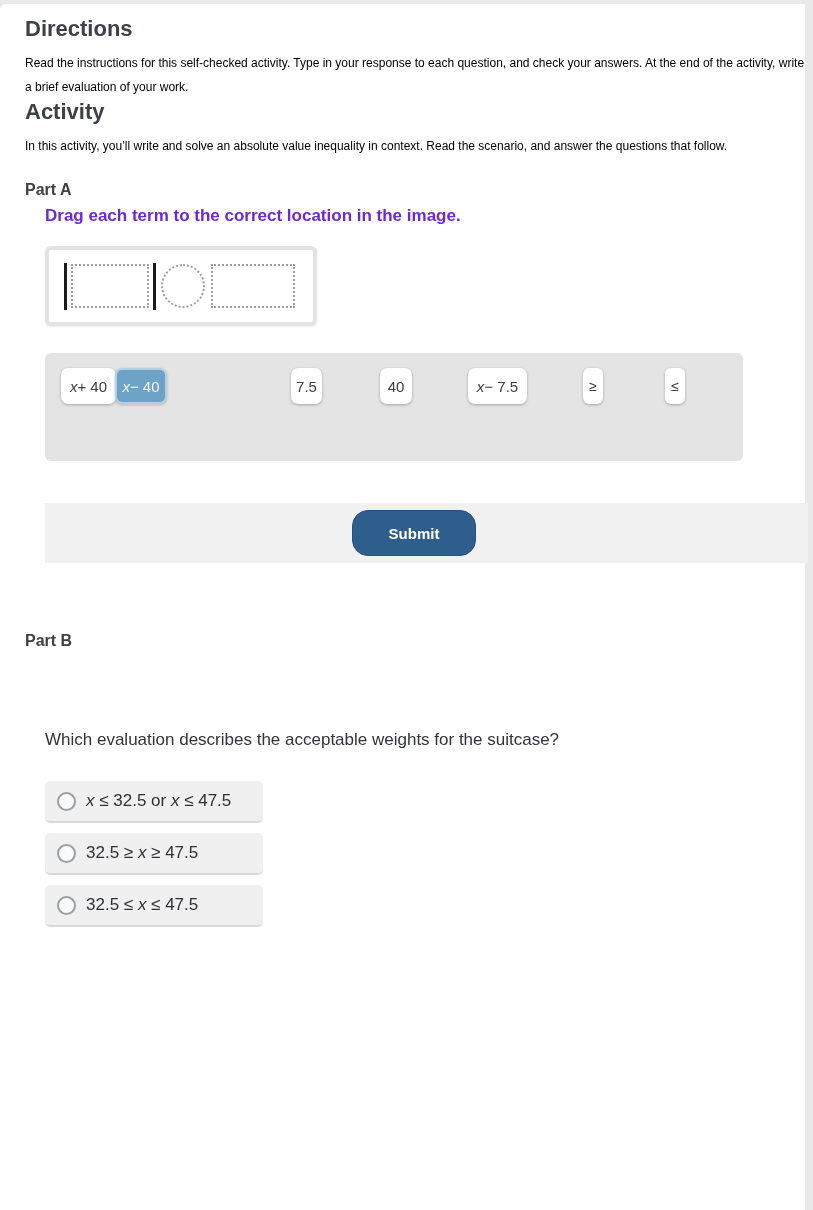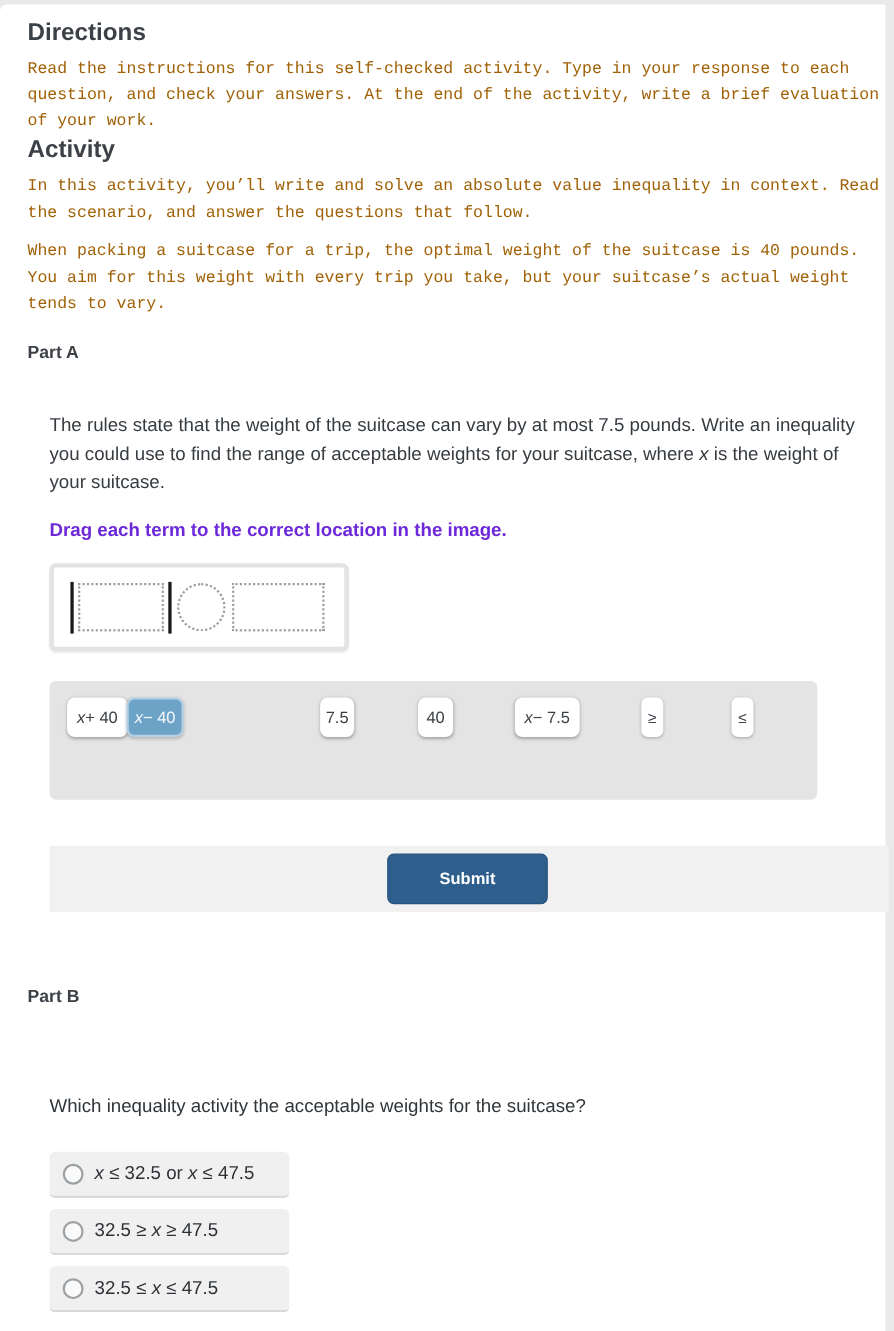--- a/index.html
+++ b/index.html
@@ -12,23 +12,22 @@
   .card{
     position:absolute;left:0;top:4px;width:805px;height:1206px;
     background:#ffffff;border-radius:6px 0 0 0;
     box-sizing:border-box;padding:12px 0 0 25px;
   }
   .h-big{
     color:#3c4147;font-size:22px;font-weight:700;line-height:26px;
     margin:0 0 9px 0;
   }
   .p-body{
-    color:#a16207;font-size:15px;line-height:24px;margin:0;
+    color:#000000;font-size:12px;line-height:24px;margin:0;
     max-width:782px;
-    font-family:Liberation Mono, monospace;
   }
   .mt-activity{margin-top:0;}
   .mt-scenario{margin-top:11px;}
   .part-label{
     color:#3c4147;font-size:16px;font-weight:700;line-height:19px;
     margin:22px 0 0 0;
   }
   .part-inner{margin-left:20px;}
   .prompt{
     margin-top:44px;color:#363b40;font-size:17px;line-height:26px;
@@ -76,22 +75,22 @@
   .chip.c5{left:423px;width:59px;}
   .chip.c6{left:538px;width:20px;border-radius:6px;font-size:14px;}
   .chip.c7{left:620px;width:20px;border-radius:6px;font-size:14px;}
 
   
   .submit-strip{
     margin-top:42px;width:763px;height:60px;background:#f1f1f1;
     position:relative;
   }
   .submit-btn{
-    position:absolute;left:307px;top:7px;width:146px;height:46px;
-    background:#2d5e8c;border:1px solid #27527b;border-radius:6px;
+    position:absolute;left:307px;top:7px;width:124px;height:46px;
+    background:#2d5e8c;border:1px solid #27527b;border-radius:16px;
     color:#ffffff;font-size:15px;font-weight:700;
     display:flex;align-items:center;justify-content:center;cursor:pointer;
     box-sizing:border-box;
   }
 
   .part-b-label{margin-top:68px;}
   .question{margin-top:79px;color:#303539;font-size:17px;line-height:21px;}
   .options{margin-top:31px;text-align:center;}
   .option{
     width:218px;height:42px;box-sizing:border-box;margin-bottom:10px;
@@ -107,27 +106,25 @@
 </head>
 <body>
 
 <div class="card">
 
   <h1 class="h-big">Directions</h1>
   <p class="p-body">Read the instructions for this self-checked activity. Type in your response to each question, and check your answers. At the end of the activity, write a brief evaluation of your work.</p>
 
   <h1 class="h-big mt-activity">Activity</h1>
   <p class="p-body">In this activity, you’ll write and solve an absolute value inequality in context. Read the scenario, and answer the questions that follow.</p>
-  <p class="p-body mt-scenario">When packing a suitcase for a trip, the optimal weight of the suitcase is 40 pounds. You aim for this weight with every trip you take, but your suitcase’s actual weight tends to vary.</p>
 
   <h3 class="part-label">Part A</h3>
 
   <div class="part-inner">
 
-    <p class="prompt"><span>The rules state that the weight of the suitcase can vary by at most 7.5 pounds. Write an inequality you could use to find the range of acceptable weights for your suitcase, where </span><span class="it">x</span><span> is the weight of your suitcase.</span></p>
 
     <p class="drag-instruction">Drag each term to the correct location in the image.</p>
 
     <div class="drop-image">
       <div class="abs-bar"></div>
       <div class="dz-box first"></div>
       <div class="abs-bar bar-right"></div>
       <div class="dz-circle"></div>
       <div class="dz-box second"></div>
     </div>
@@ -162,21 +159,21 @@
     <div class="submit-strip">
       <div class="submit-btn">Submit</div>
     </div>
 
   </div>
 
   <h3 class="part-label part-b-label">Part B</h3>
 
   <div class="part-inner">
 
-    <p class="question">Which inequality activity the acceptable weights for the suitcase?</p>
+    <p class="question">Which evaluation describes the acceptable weights for the suitcase?</p>
 
     <div class="options">
 
       <div class="option">
         <span class="radio"></span>
         <span class="option-text"><span class="it">x</span><span> ≤ 32.5 or </span><span class="it">x</span><span> ≤ 47.5</span></span>
       </div>
 
       <div class="option">
         <span class="radio"></span>

